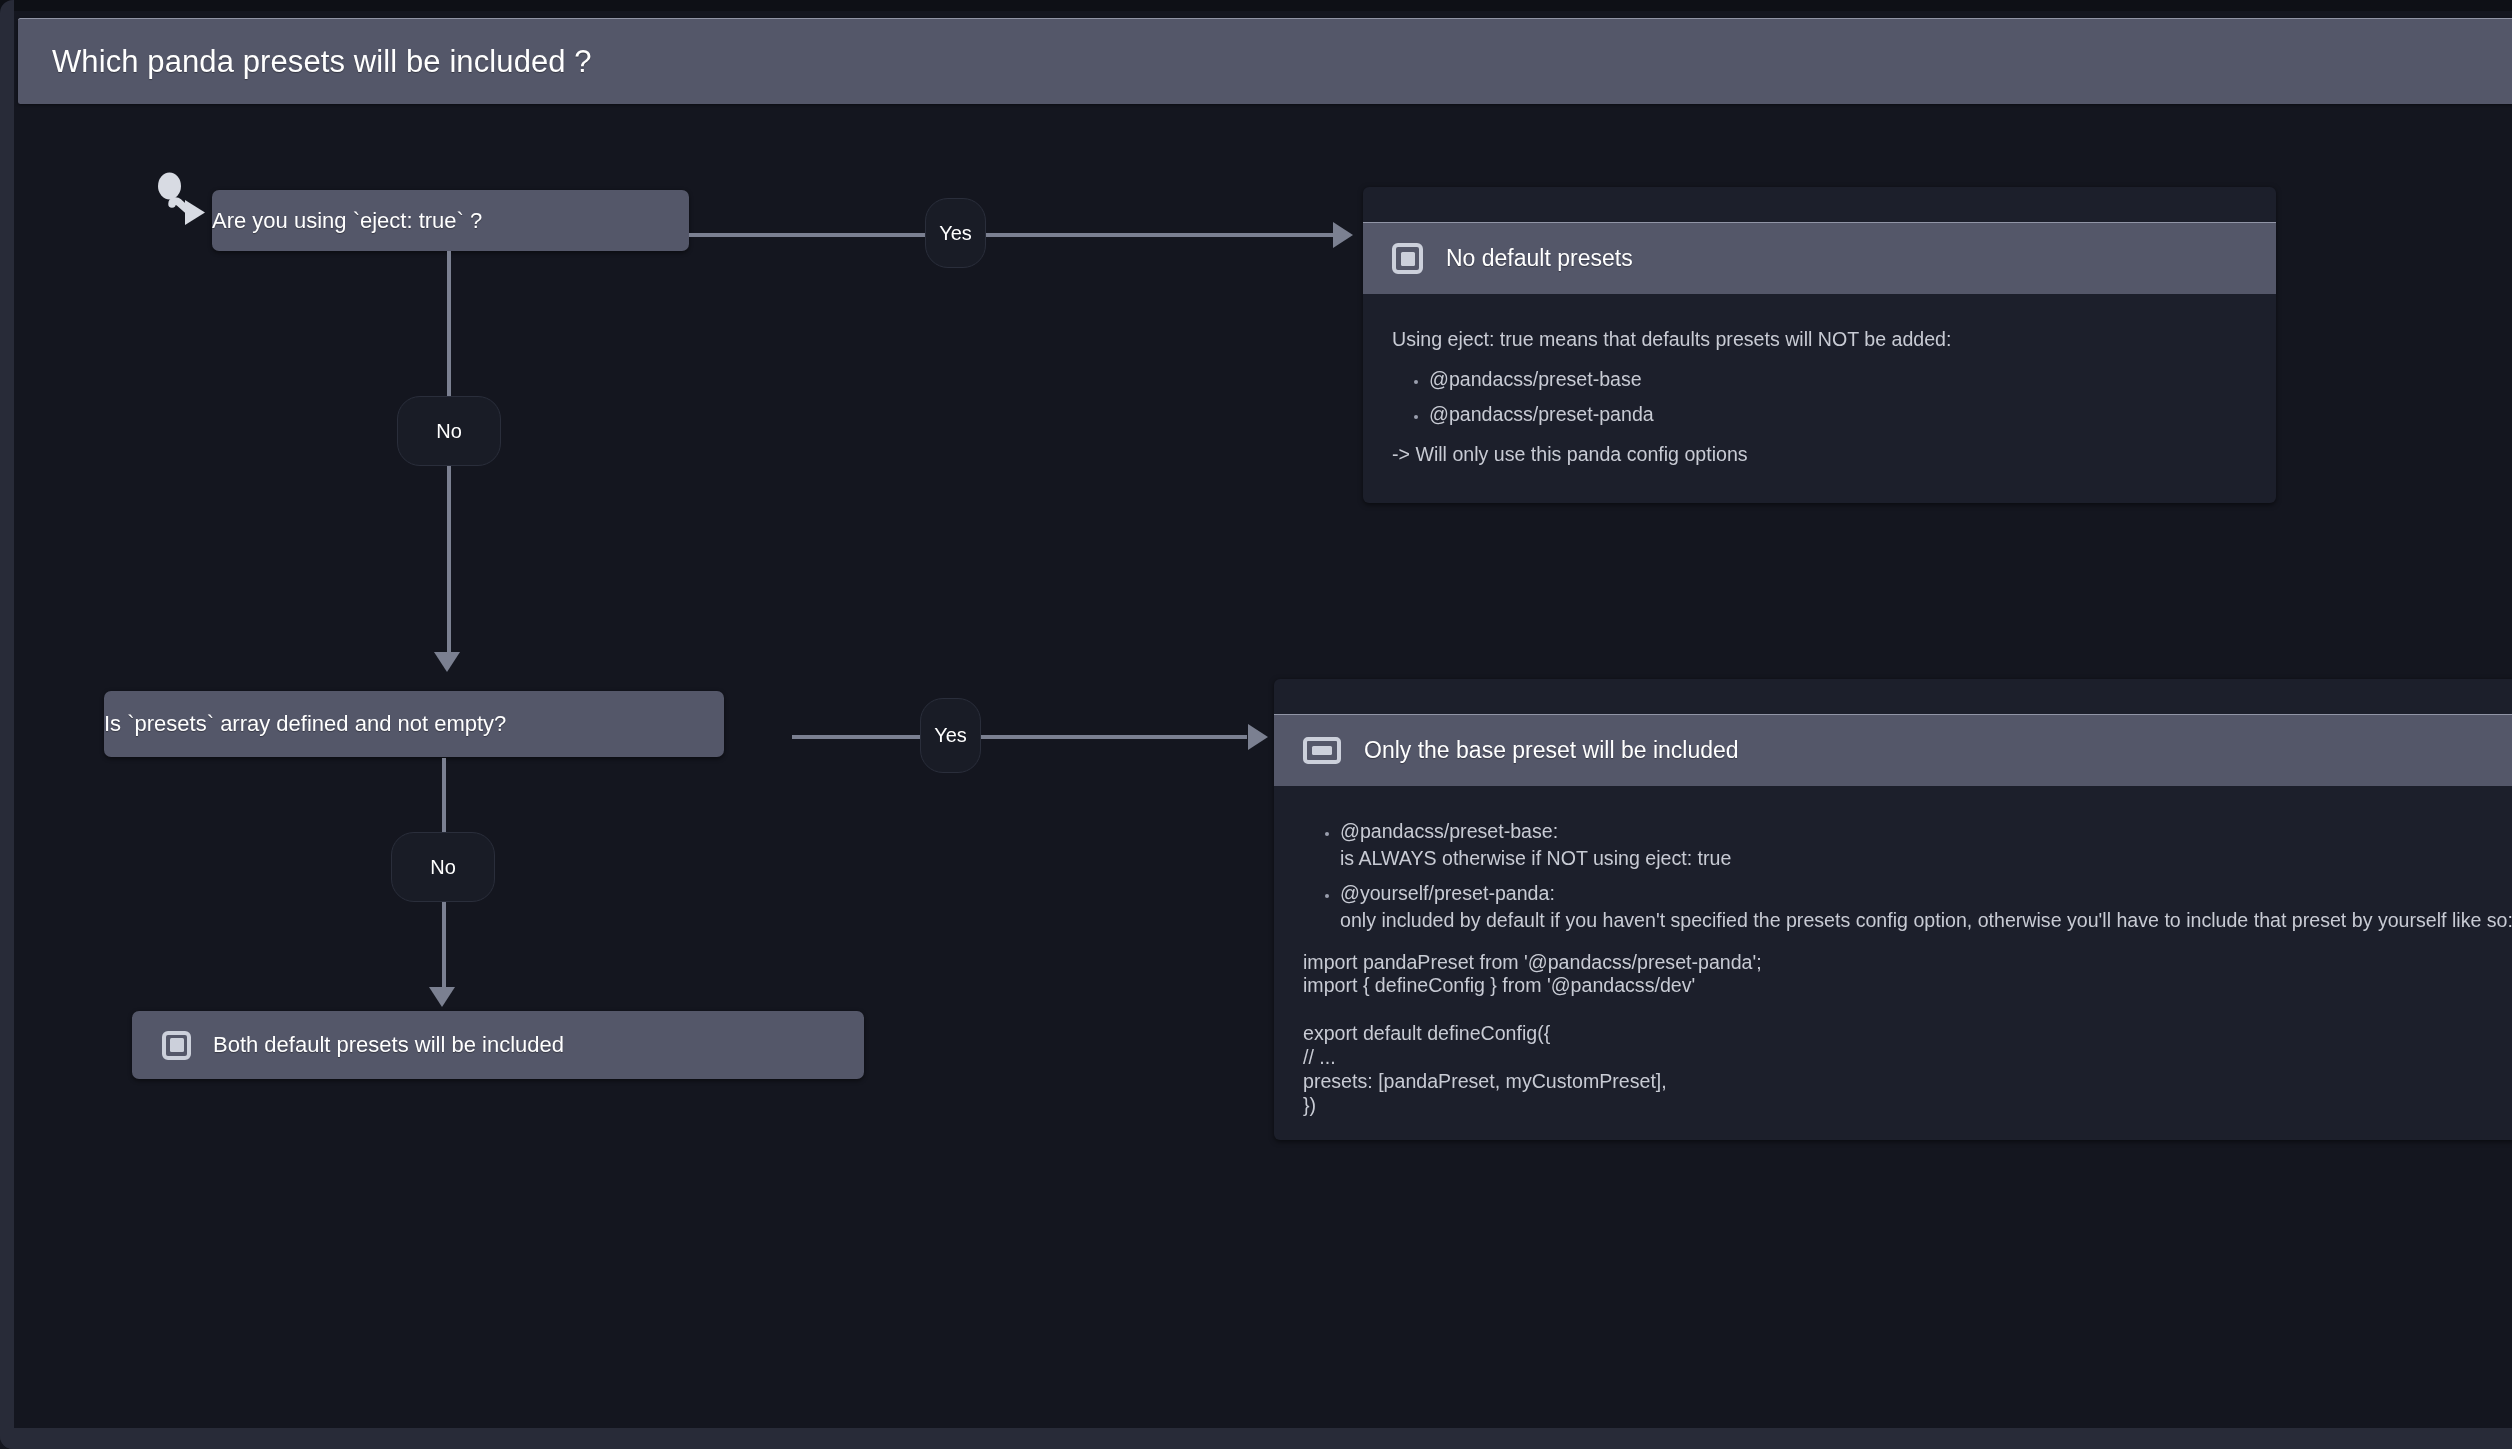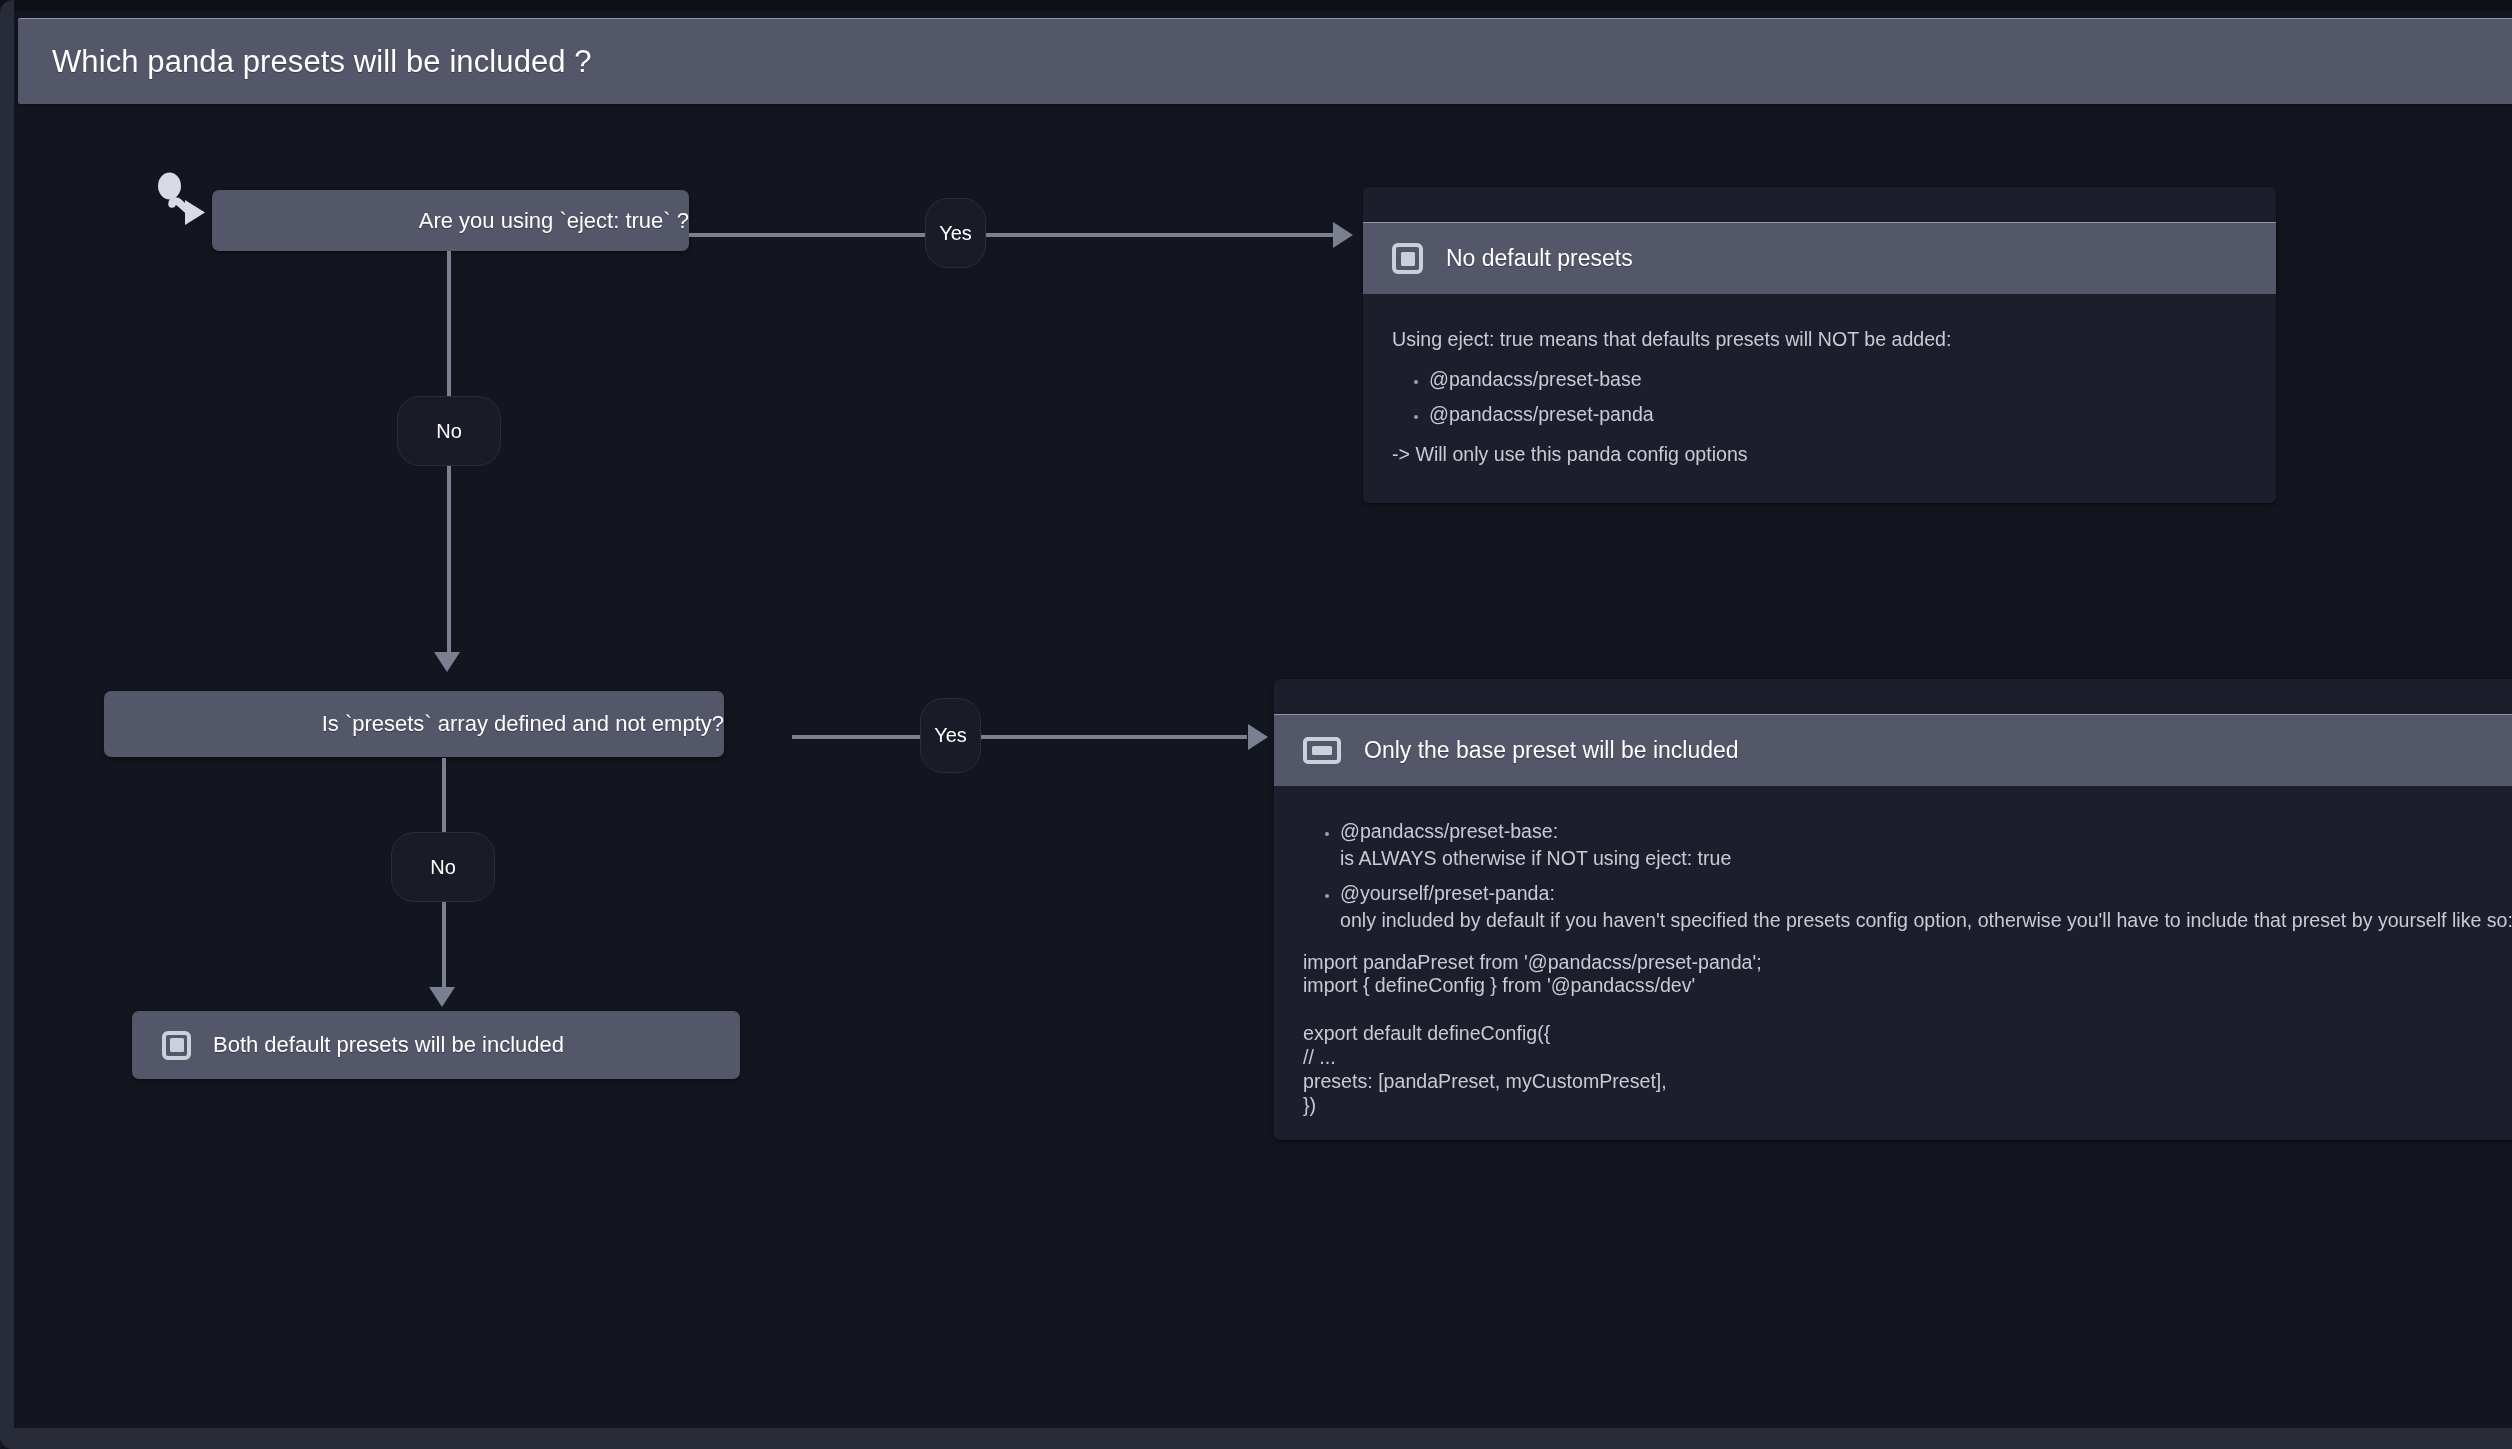--- a/index.html
+++ b/index.html
@@ -85,21 +85,21 @@
   }
   .node-box .node-label {
     color: #ffffff;
     font-size: 22px;
     white-space: nowrap;
     text-shadow: 0 0.5px 1px rgba(0,0,0,0.35);
   }
 
   
   .decision {
-    justify-content: flex-end;
+    justify-content: flex-start;
   }
 
   
   .edge-label {
     position: absolute;
     background: #191c26;
     border: 0.5px solid #2a2e3b;
     border-radius: 23px;
     display: flex;
     align-items: center;
@@ -316,21 +316,21 @@
       <pre class="code-block">import pandaPreset from '@pandacss/preset-panda';
 import { defineConfig } from '@pandacss/dev'
 
 export default defineConfig({
 // ...
 presets: [pandaPreset, myCustomPreset],
 })</pre>
     </div>
   </div>
 
-  <div class="node-box" style="left:132px; top:1011px; width:608px; height:68px; padding-left:30px;">
+  <div class="node-box" style="left:132px; top:1011px; width:732px; height:68px; padding-left:30px;">
     <span class="note-icon" style="width:29px;height:29px;flex-basis:29px;">
         <i></i>
       </span>
     <span class="node-label" style="margin-left:22px;">Both default presets will be included</span>
   </div>
 
 </div>
 
 
 </body></html>

